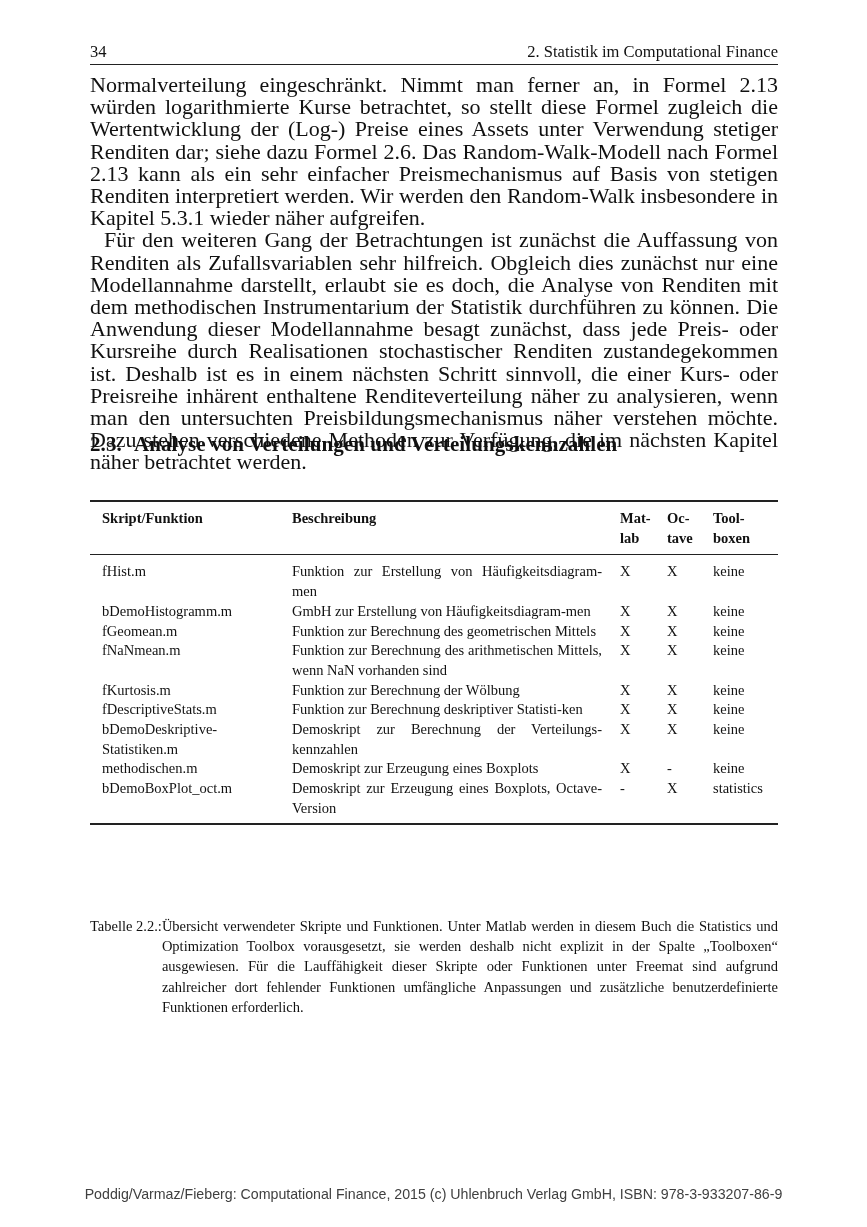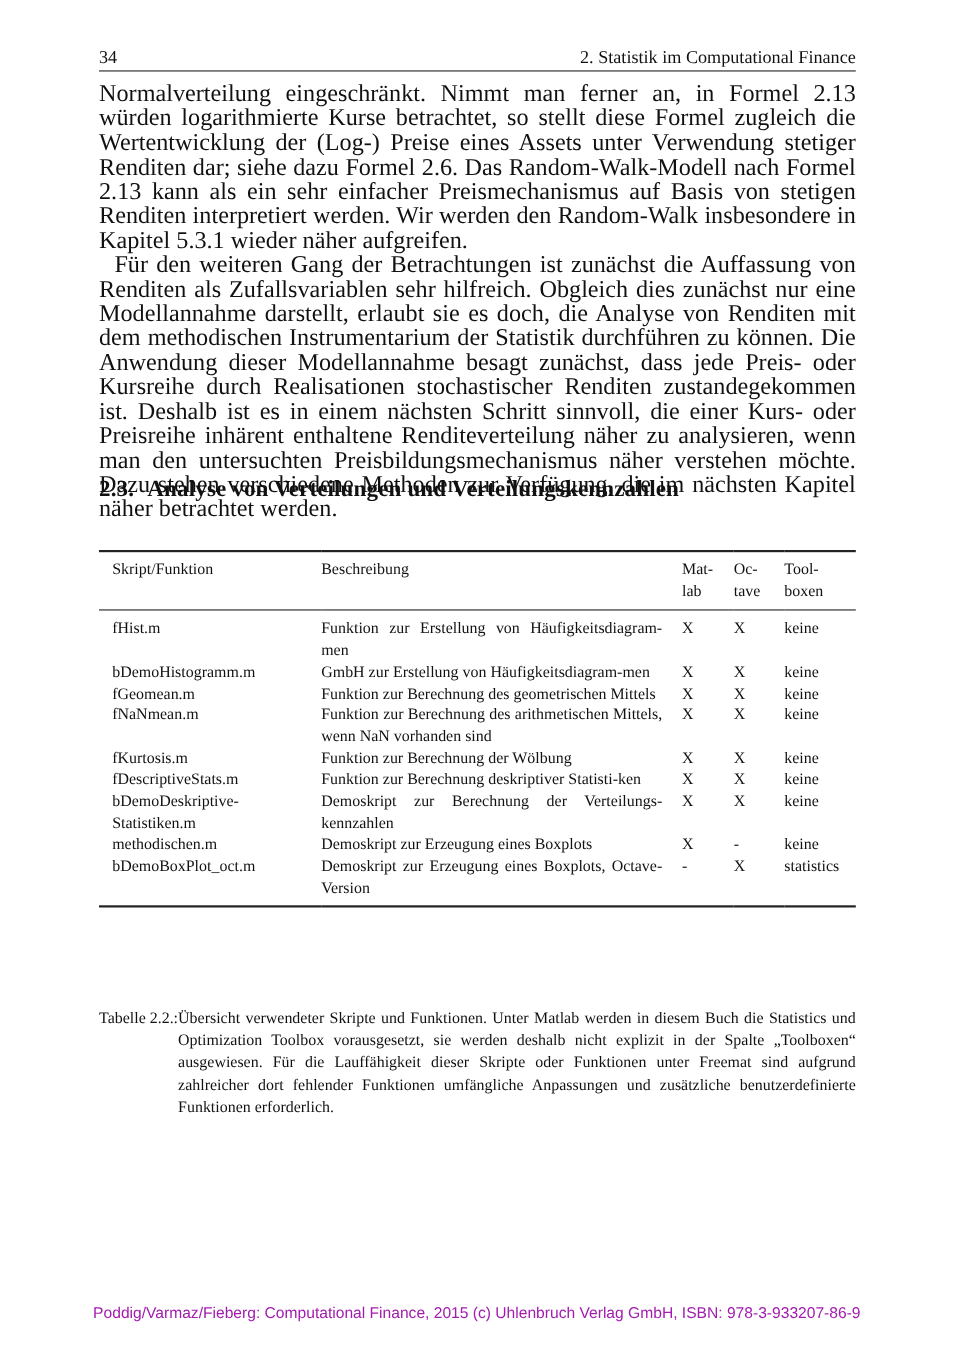--- a/index.html
+++ b/index.html
@@ -14,36 +14,36 @@
   .body-text p { margin:0; }
   .body-text p.indent { text-indent:14px; }
   .body-text p + p { margin-top:0; }
   .heading { position:absolute; left:90px; top:432px; font-size:21px; font-weight:bold;
              letter-spacing:0.1px; }
   .heading .secnum { margin-right:12px; }
   .tbl { position:absolute; left:90px; top:500px; width:688px; border-collapse:collapse;
          font-size:14.5px; line-height:19.7px; }
   .tbl th, .tbl td { text-align:left; vertical-align:top; font-weight:normal; padding:0; }
   .tbl thead tr { border-top:2px solid #222; border-bottom:1px solid #222; }
-  .tbl thead th { padding-top:7px; padding-bottom:6px; }
+  .tbl thead th { padding-top:7px; padding-bottom:6px;font-weight:bold; }
   .tbl tbody tr:first-child td { padding-top:7px; }
   .tbl tbody tr:last-child td { padding-bottom:4px; }
   .tbl tbody { border-bottom:2px solid #222; }
   .c1 { width:190px; padding-left:12px !important; }
   .c2 { width:310px; padding-right:18px !important; text-align:justify !important; }
   .c3 { width:47px; }
   .c4 { width:46px; }
   .c5 { }
   .caption { position:absolute; left:90px; top:916px; width:688px; font-size:14.5px;
              line-height:20.2px; display:flex; }
   .caption .lbl { white-space:nowrap; }
   .caption .txt { text-align:justify; flex:1; }
   .footer { position:absolute; left:0; width:867px; top:1186px; text-align:center;
             font-family:"Liberation Sans", "DejaVu Sans", sans-serif; font-size:14.2px;
-            color:#a21caf; }
+            color:#404040; }
 </style>
 </head>
 <body>
 
 <div class="page-header">
   <span class="num">34</span>
   <span class="run">2.  Statistik im Computational Finance</span>
 </div>
 
 <div class="body-text">

